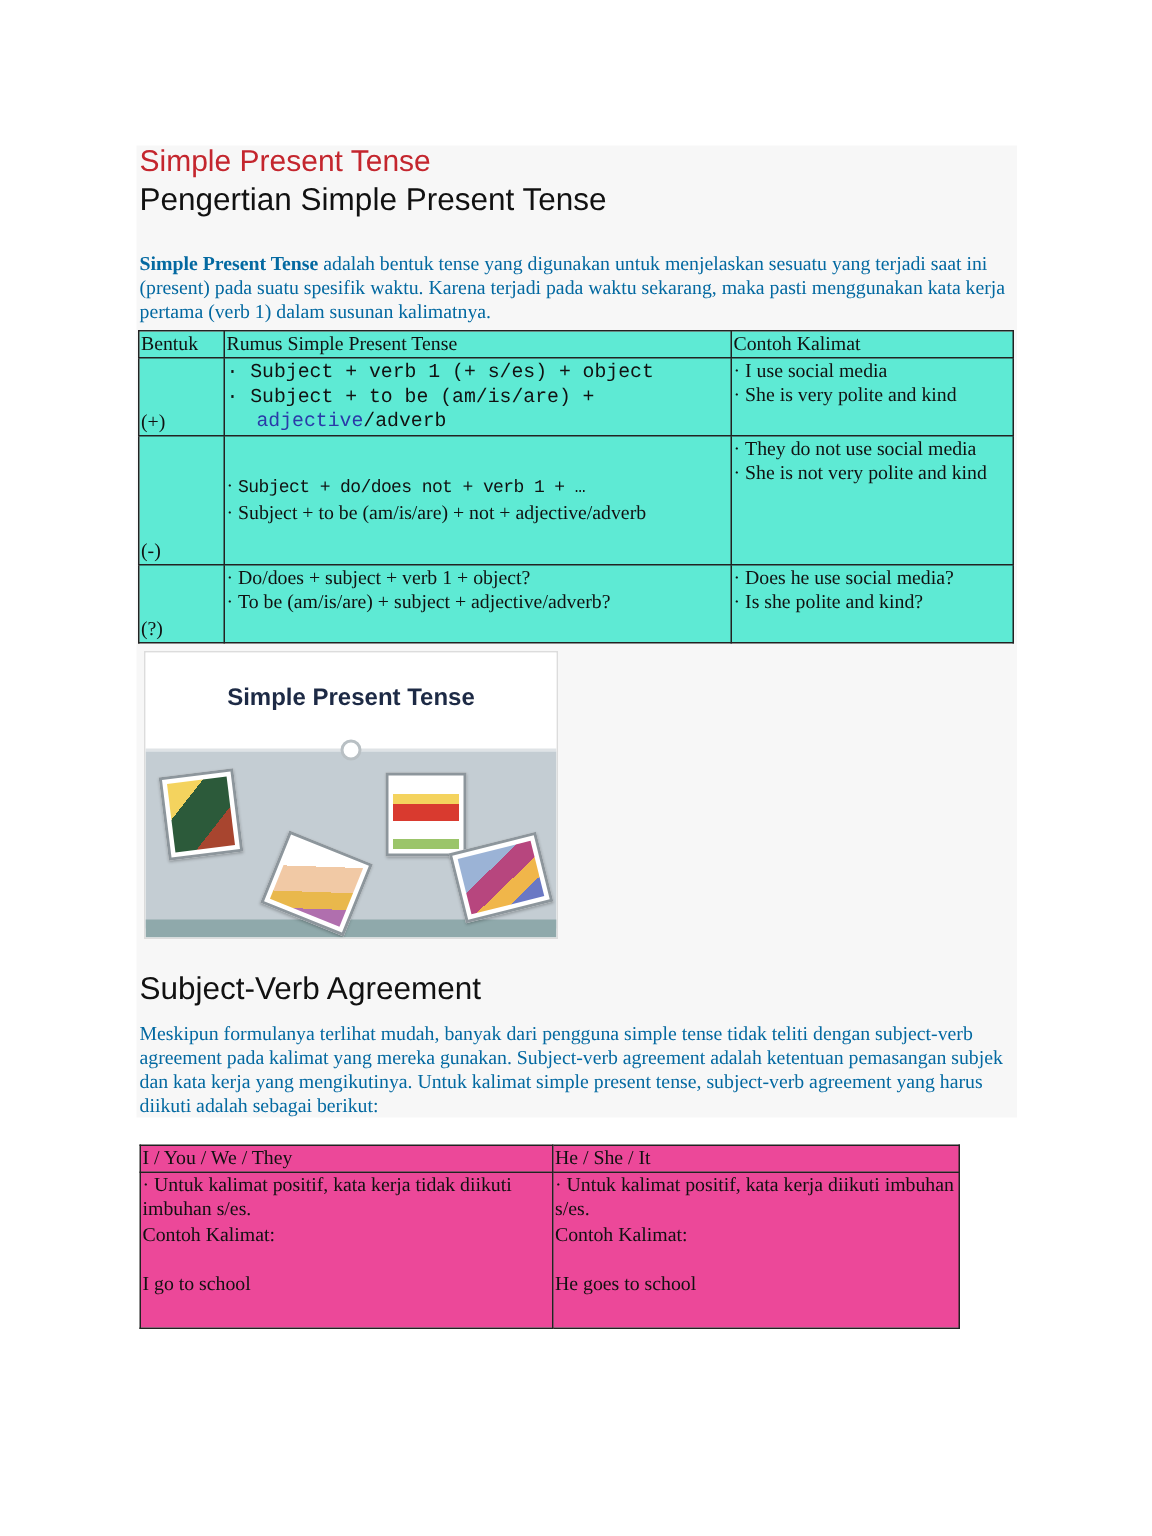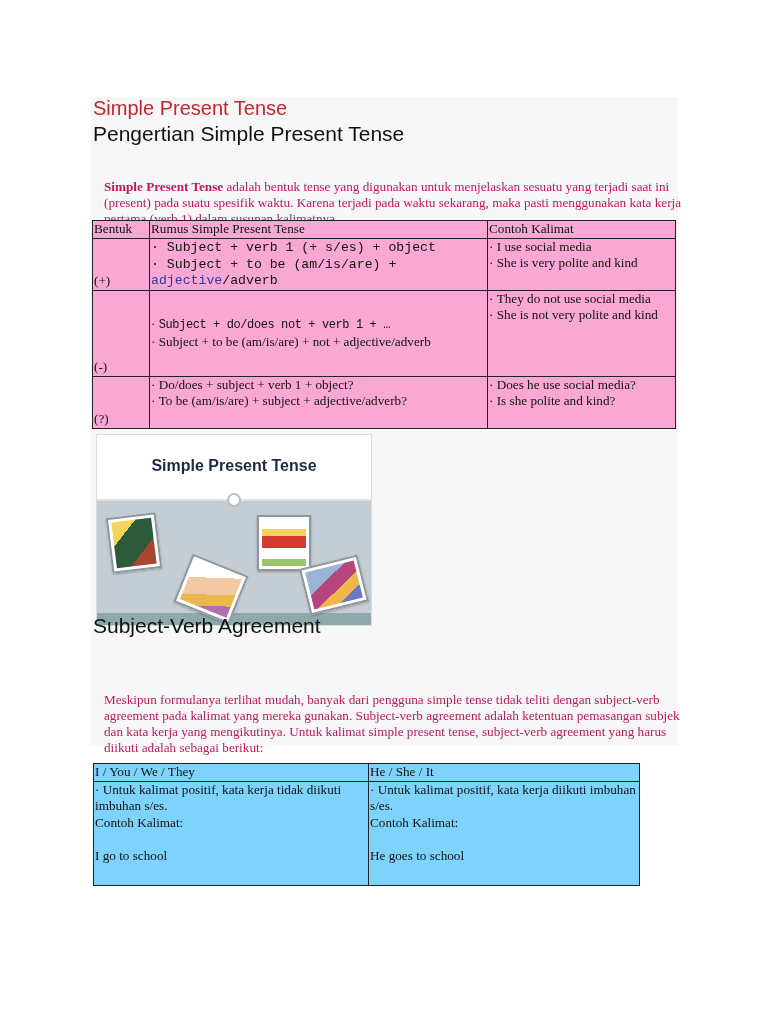--- a/index.html
+++ b/index.html
@@ -15,35 +15,35 @@
     position: absolute; left: 93px; top: 95px; margin: 0;
     font-family: "Liberation Sans", sans-serif; font-weight: normal;
     font-size: 20px; color: #c4262e; line-height: 26px;
   }
   .h-main {
     position: absolute; left: 93px; top: 120px; margin: 0;
     font-family: "Liberation Sans", sans-serif; font-weight: normal;
     font-size: 21px; color: #111; line-height: 28px;
   }
   .para {
-    position: absolute; left: 93px; width: 580px; margin: 11px;
-    font-size: 13.2px; line-height: 16px; color: #be185d;
+    position: absolute; left: 93px; width: 580px; margin: 0;
+    font-size: 13.2px; line-height: 16px; color: #0369a1;
   }
   .para b { font-weight: bold; }
   table.t1 {
     position: absolute; left: 92px; top: 220px; width: 584px;
     border-collapse: collapse; font-size: 13.2px; line-height: 16.5px;
   }
   table.t1 td {
-    border: 1px solid #222; padding: 0 1px; vertical-align: top; background: #f9a8d4;
+    border: 1px solid #222; padding: 0 1px; vertical-align: top; background: #5eead4;
   }
   table.t1 td.c1 { width: 54px; }
   table.t1 td.c2 { width: 335px; }
   .bullet::before { content: "\00B7\00A0"; }
-  .blue { color: #2a3aa8; }
+  .blue { color: #2a3aa8; margin-left: 20px; }
   .mono-ish { font-family: "Liberation Mono", monospace; font-size: 12px; letter-spacing: -0.4px; text-align: right; }
 
   .image-box {
     position: absolute; left: 96px; top: 434px; width: 274px; height: 190px;
     border: 1px solid #dcdcdc; background: #fff; overflow: hidden;
   }
   .img-top { position: absolute; left: 0; top: 0; width: 274px; height: 64px; background: #fff; }
   .img-title {
     position: absolute; left: 0; right: 0; top: 22px; text-align: center;
     font-family: "Liberation Sans", sans-serif; font-weight: bold; font-size: 16px; color: #1d2a45;
@@ -58,21 +58,21 @@
   .pic {
     position: absolute; background: #fff; border: 2px solid #8d969c;
     box-shadow: 0 1px 2px rgba(0,0,0,0.25);
   }
   .pic .fill { position: absolute; inset: 3px; }
 
   table.t2 {
     position: absolute; left: 93px; top: 763px; width: 547px;
     border-collapse: collapse; font-size: 13.2px; line-height: 16.5px;
   }
-  table.t2 td { border: 1px solid #222; padding: 0 1px; vertical-align: top; background: #7dd3fc; }
+  table.t2 td { border: 1px solid #222; padding: 0 1px; vertical-align: top; background: #ec4899; }
   table.t2 td.a { width: 272px; }
 </style>
 </head>
 <body>
 
 <div class="panel"></div>
 
 <h2 class="h-red">Simple Present Tense</h2>
 <h1 class="h-main">Pengertian Simple Present Tense</h1>
 
@@ -138,21 +138,21 @@
     <div class="fill" style="background:linear-gradient(160deg,#fff 0 30%,#f1c9a5 30% 60%,#e9b84c 60% 80%,#b06fae 80%);"></div>
   </div>
   <div class="pic" style="left:160px; top:80px; width:50px; height:52px;">
     <div class="fill" style="background:linear-gradient(180deg,#fff 0 20%,#f4d35e 20% 35%,#d93a2f 35% 60%,#fff 60% 85%,#9bc56a 85%);"></div>
   </div>
   <div class="pic" style="left:207px; top:126px; width:56px; height:44px; transform:rotate(-14deg);">
     <div class="fill" style="background:linear-gradient(150deg,#9bb3d6 0 35%,#b7467e 35% 60%,#f0b64a 60% 80%,#6a78c4 80%);"></div>
   </div>
 </div>
 
-<h1 class="h-main" style="top:612px;">Subject-Verb Agreement</h1>
+<h1 class="h-main" style="top:646px;">Subject-Verb Agreement</h1>
 
 <p class="para" style="top:681px;">Meskipun formulanya terlihat mudah, banyak dari pengguna simple tense tidak teliti dengan subject-verb agreement pada kalimat yang mereka gunakan. Subject-verb agreement adalah ketentuan pemasangan subjek dan kata kerja yang mengikutinya.  Untuk kalimat simple present tense, subject-verb agreement yang harus diikuti adalah sebagai berikut:</p>
 
 <table class="t2">
   <tbody>
       <tr>
     <td class="a">I / You / We / They</td>
     <td>He / She / It</td>
   </tr>
   <tr style="height:104px;">

